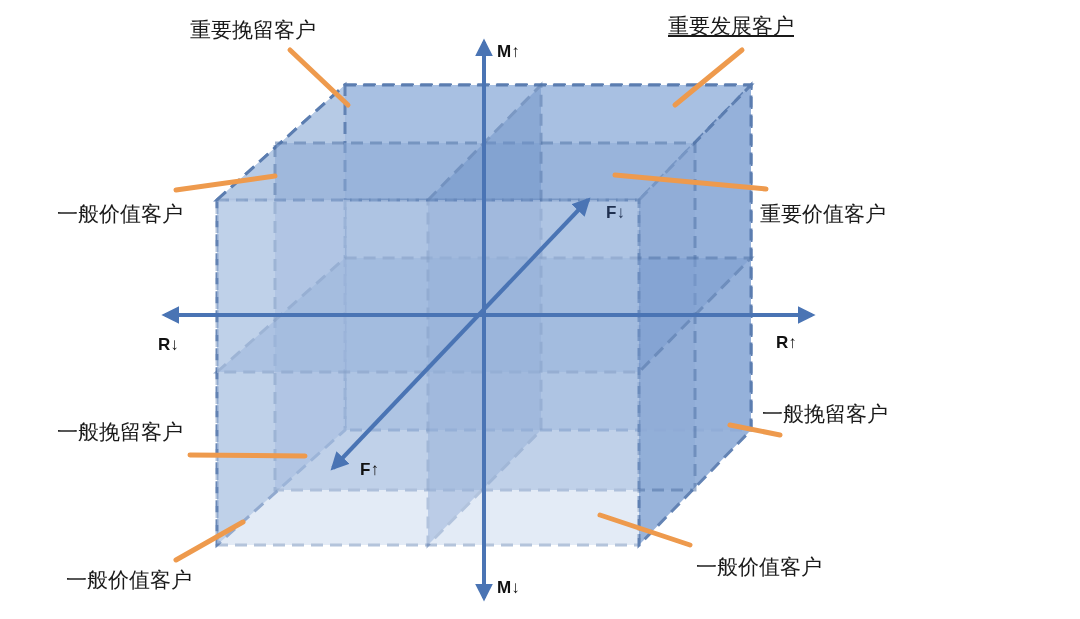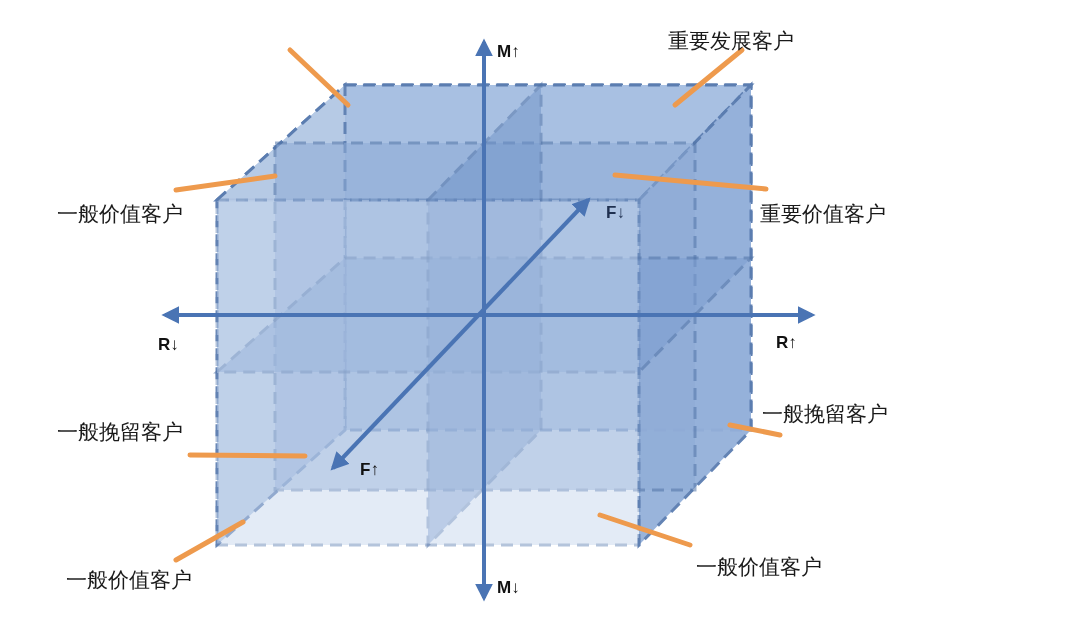--- a/index.html
+++ b/index.html
@@ -59,20 +59,21 @@
 
   
   <span class="axis-label" style="left:497px; top:42px;">M↑</span>
   <span class="axis-label" style="left:497px; top:578px;">M↓</span>
   <span class="axis-label" style="left:158px; top:335px;">R↓</span>
   <span class="axis-label" style="left:776px; top:333px;">R↑</span>
   <span class="axis-label dark" style="left:606px; top:203px;">F↓</span>
   <span class="axis-label" style="left:360px; top:460px;">F↑</span>
 
   
-  <span class="seg-label" style="left:668px; top:27px;">重要发展客户</span>
+  <span class="seg-label" style="left:190px; top:16px;">重要挽留客户</span>
+  <span class="seg-label" style="left:668px; top:12px;text-decoration:underline;">重要发展客户</span>
   <span class="seg-label" style="left:57px; top:200px;">一般价值客户</span>
   <span class="seg-label" style="left:760px; top:200px;">重要价值客户</span>
   <span class="seg-label" style="left:57px; top:418px;">一般挽留客户</span>
   <span class="seg-label" style="left:762px; top:400px;">一般挽留客户</span>
   <span class="seg-label" style="left:66px; top:566px;">一般价值客户</span>
   <span class="seg-label" style="left:672px; top:553px;margin-left:24px;">一般价值客户</span>
 </div>
 
 </body></html>

